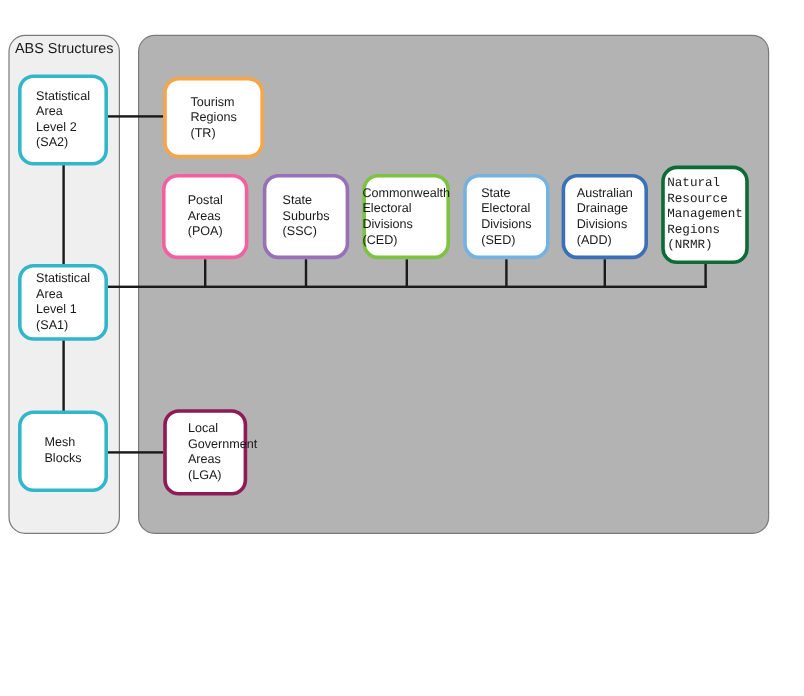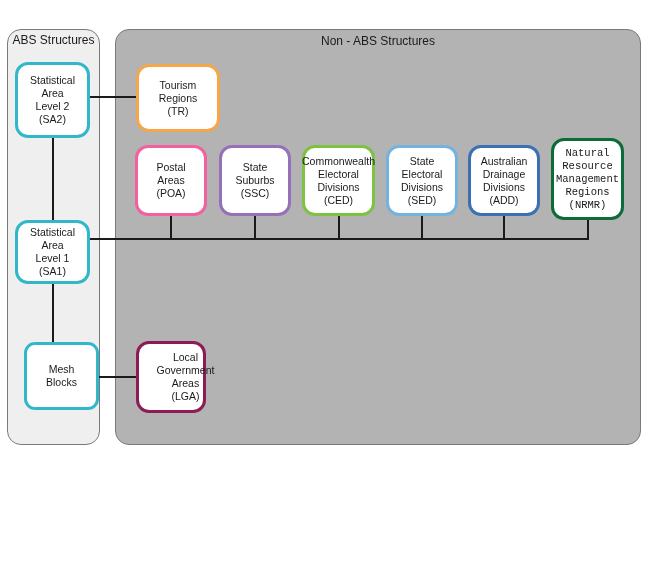--- a/index.html
+++ b/index.html
@@ -68,42 +68,41 @@
   .node {
     position: absolute;
     box-sizing: border-box;
     background: #ffffff;
     border-style: solid;
     border-width: 3px;
     border-radius: 13px;
     display: flex;
     align-items: center;
     justify-content: center;
-    text-align: center;
+    text-align: left;
     z-index: 5;
   }
   .node-label {
     font-size: 10.5px;
     line-height: 13px;
     color: #1a1a1a;
     padding: 0 2px;
     white-space: pre-line;
   }
   .node-abs .node-label { font-size: 10.5px; }
 </style>
 </head>
 <body>
 
 <div id="canvas">
 
   <div class="panel panel-abs"></div>
   <div class="panel panel-nonabs"></div>
 
   <div class="panel-title panel-title-abs">ABS Structures</div>
-  <div class="panel-title panel-title-nonabs">Non - ABS Structures</div>
 
   <div class="line vline" style="left:52px; top:137px; height:83px;"></div>
 
   <div class="line vline" style="left:52px; top:283px; height:60px;"></div>
 
   <div class="line hline" style="left:86px; top:96px; width:50px;"></div>
 
   <div class="line hline" style="left:86px; top:376px; width:50px;"></div>
 
   <div class="line hline" style="left:86px; top:238px; width:503px;"></div>
@@ -122,21 +121,21 @@
 (SA2)</span>
   </div>
 
   <div class="node node-abs" style="left:15px; top:220px; width:75px; height:64px; border-color:#31b7c9;">
     <span class="node-label">Statistical
 Area
 Level 1
 (SA1)</span>
   </div>
 
-  <div class="node node-abs" style="left:24px; top:342px; width:75px; height:68px; border-color:#31b7c9;border-radius:11px;">
+  <div class="node node-abs" style="left:15px; top:342px; width:75px; height:68px; border-color:#31b7c9;">
     <span class="node-label">Mesh
 Blocks</span>
   </div>
 
   <div class="node" style="left:136px; top:64px; width:84px; height:68px; border-color:#f4a64b;">
     <span class="node-label">Tourism
 Regions
 (TR)</span>
   </div>
 

